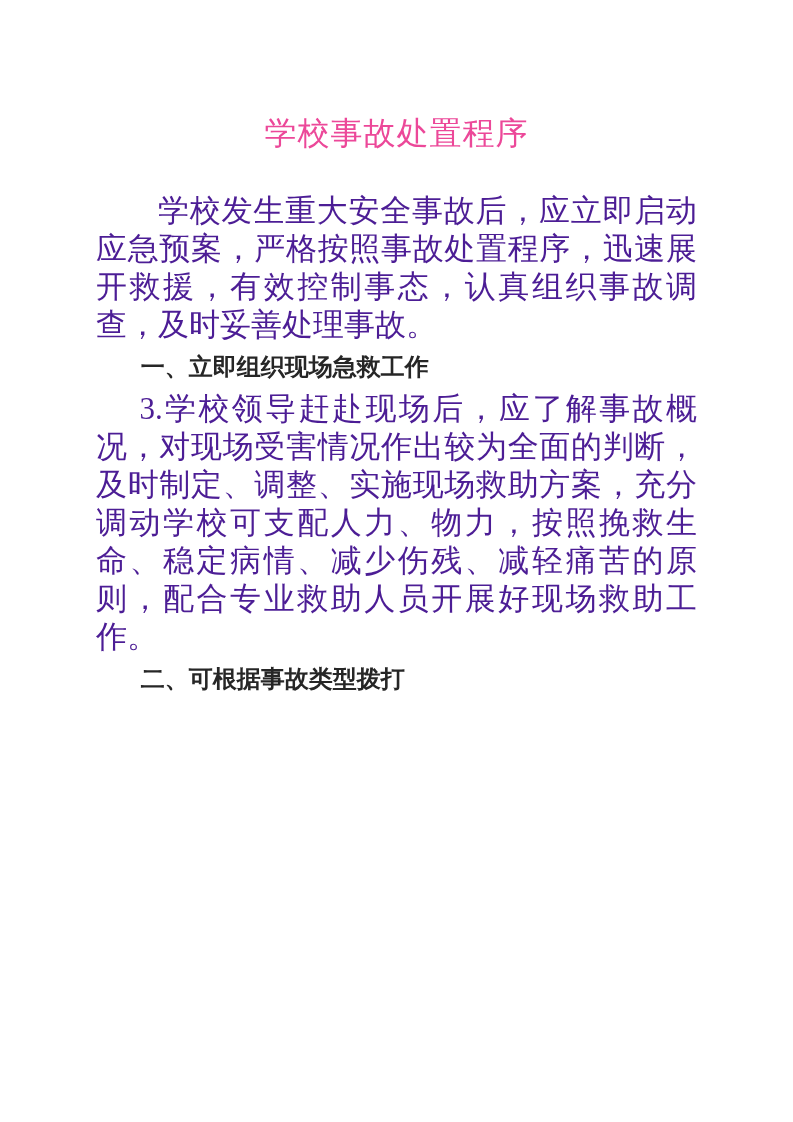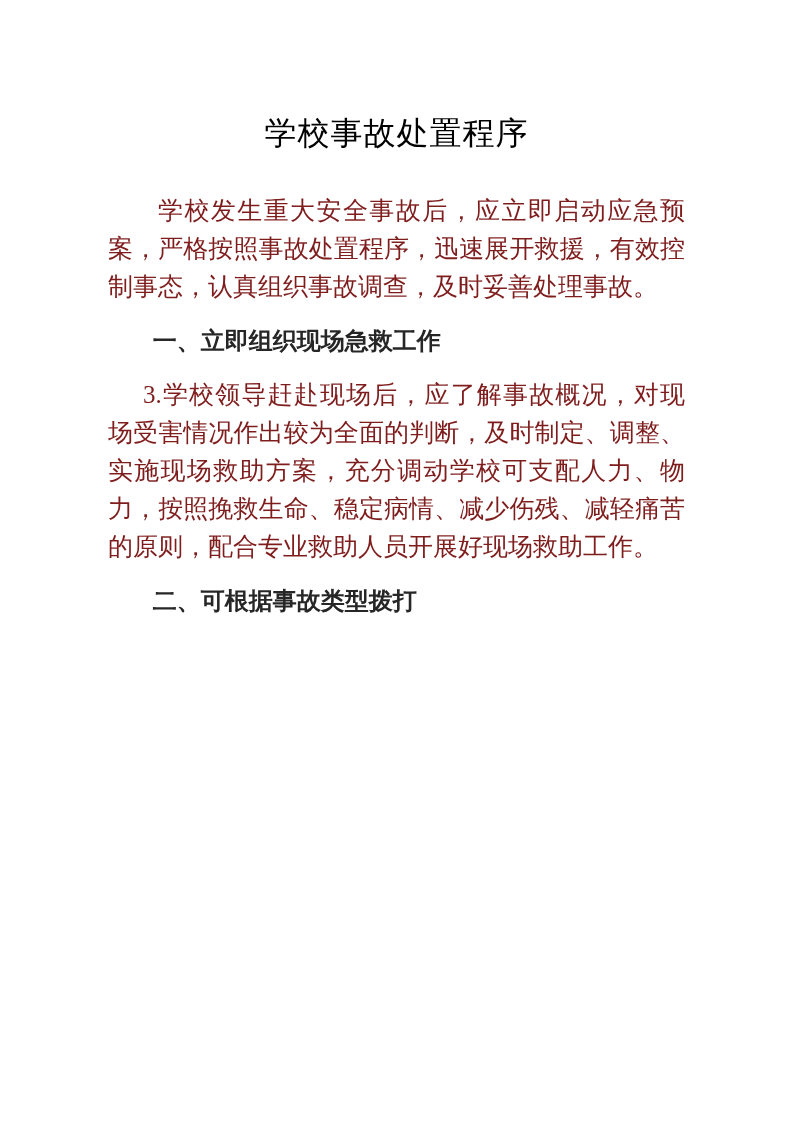--- a/index.html
+++ b/index.html
@@ -22,39 +22,39 @@
     box-sizing: border-box;
   }
   .doc-title {
     margin: 0;
     padding-top: 112px;
     margin-bottom: 38px;
     font-size: 32px;
     line-height: 42px;
     font-weight: 400;
     text-align: center;
-    color: #000000;
+    color: #ec4899;
     font-family: "Liberation Serif", "DejaVu Serif", serif;
     letter-spacing: 1px;
   }
   .para {
-    margin: 12px;
-    font-size: 25px;
+    margin: 0;
+    font-size: 31px;
     line-height: 38px;
     text-align: justify;
-    color: #7f1d1d;
+    color: #4c1d95;
   }
   .para.body-indent {
     text-indent: 2em;
   }
   .para.numbered {
     text-indent: 1.4em;
   }
   .section-heading {
-    margin: 16px;
+    margin: 4px;
     font-size: 24px;
     line-height: 38px;
     font-weight: 700;
     text-indent: 1.7em;
     color: #262626;
     font-family: "Liberation Sans", "DejaVu Sans", sans-serif;
     text-align: left;
   }
 </style>
 </head>

